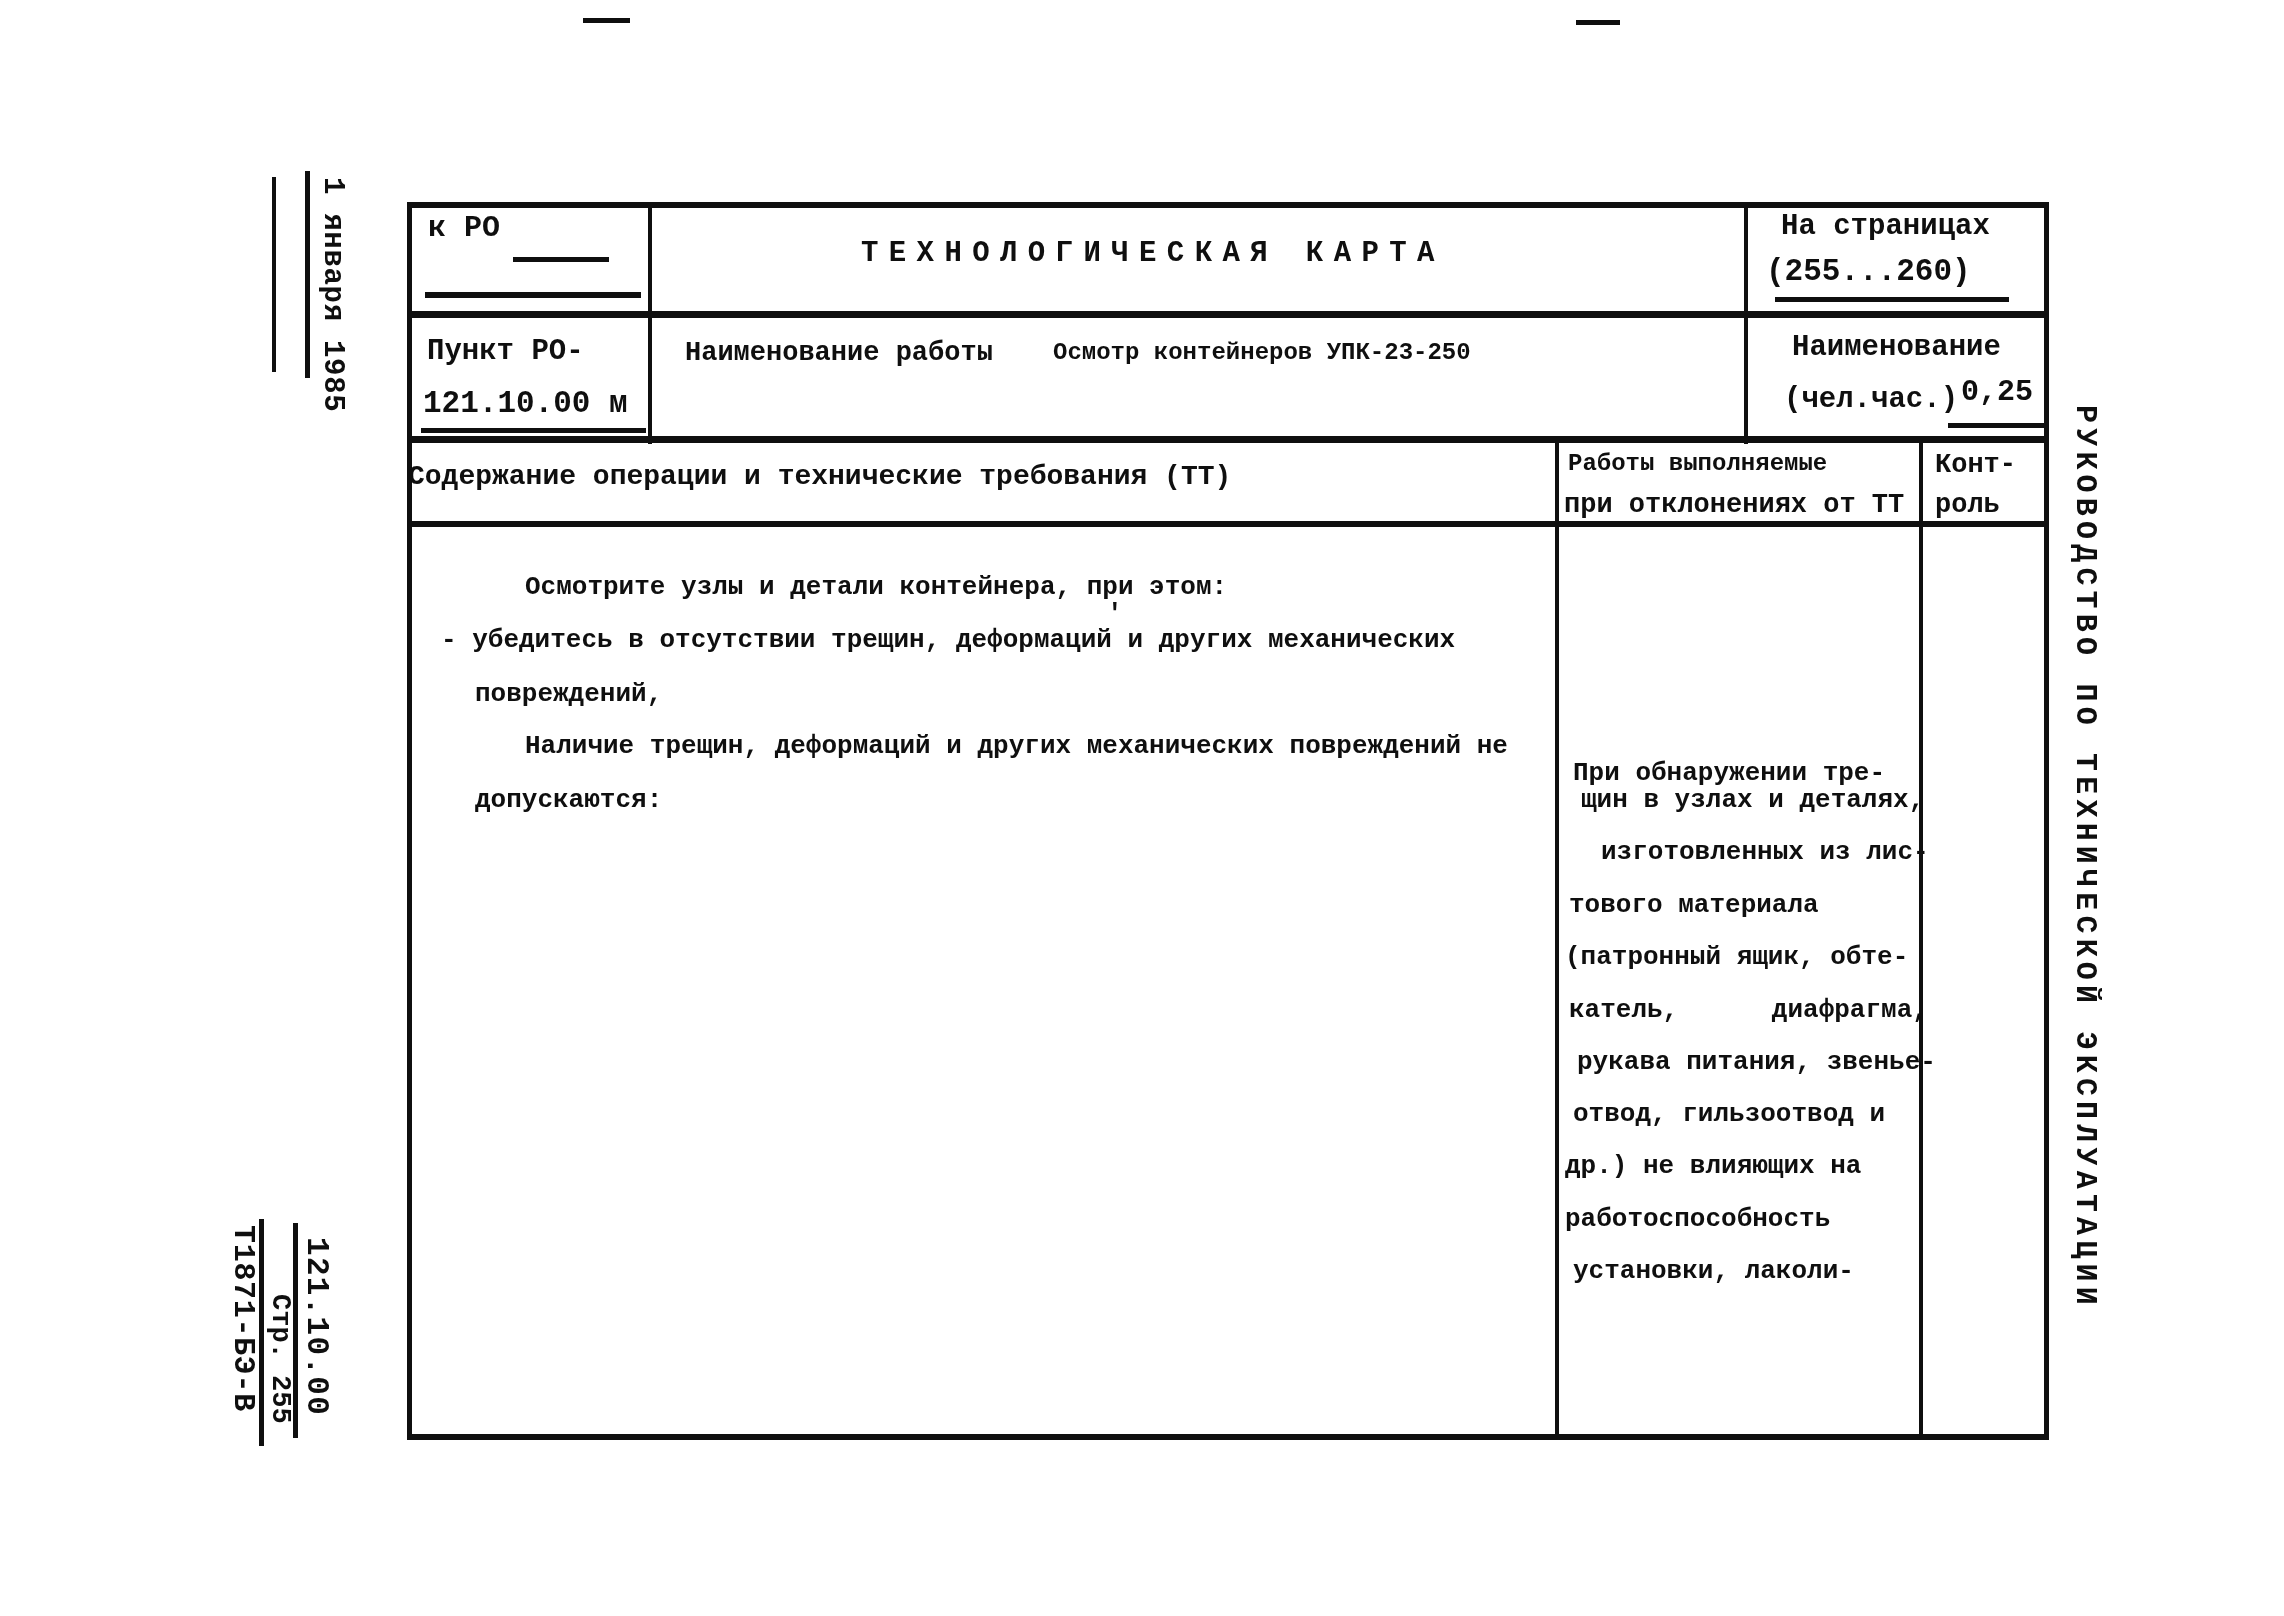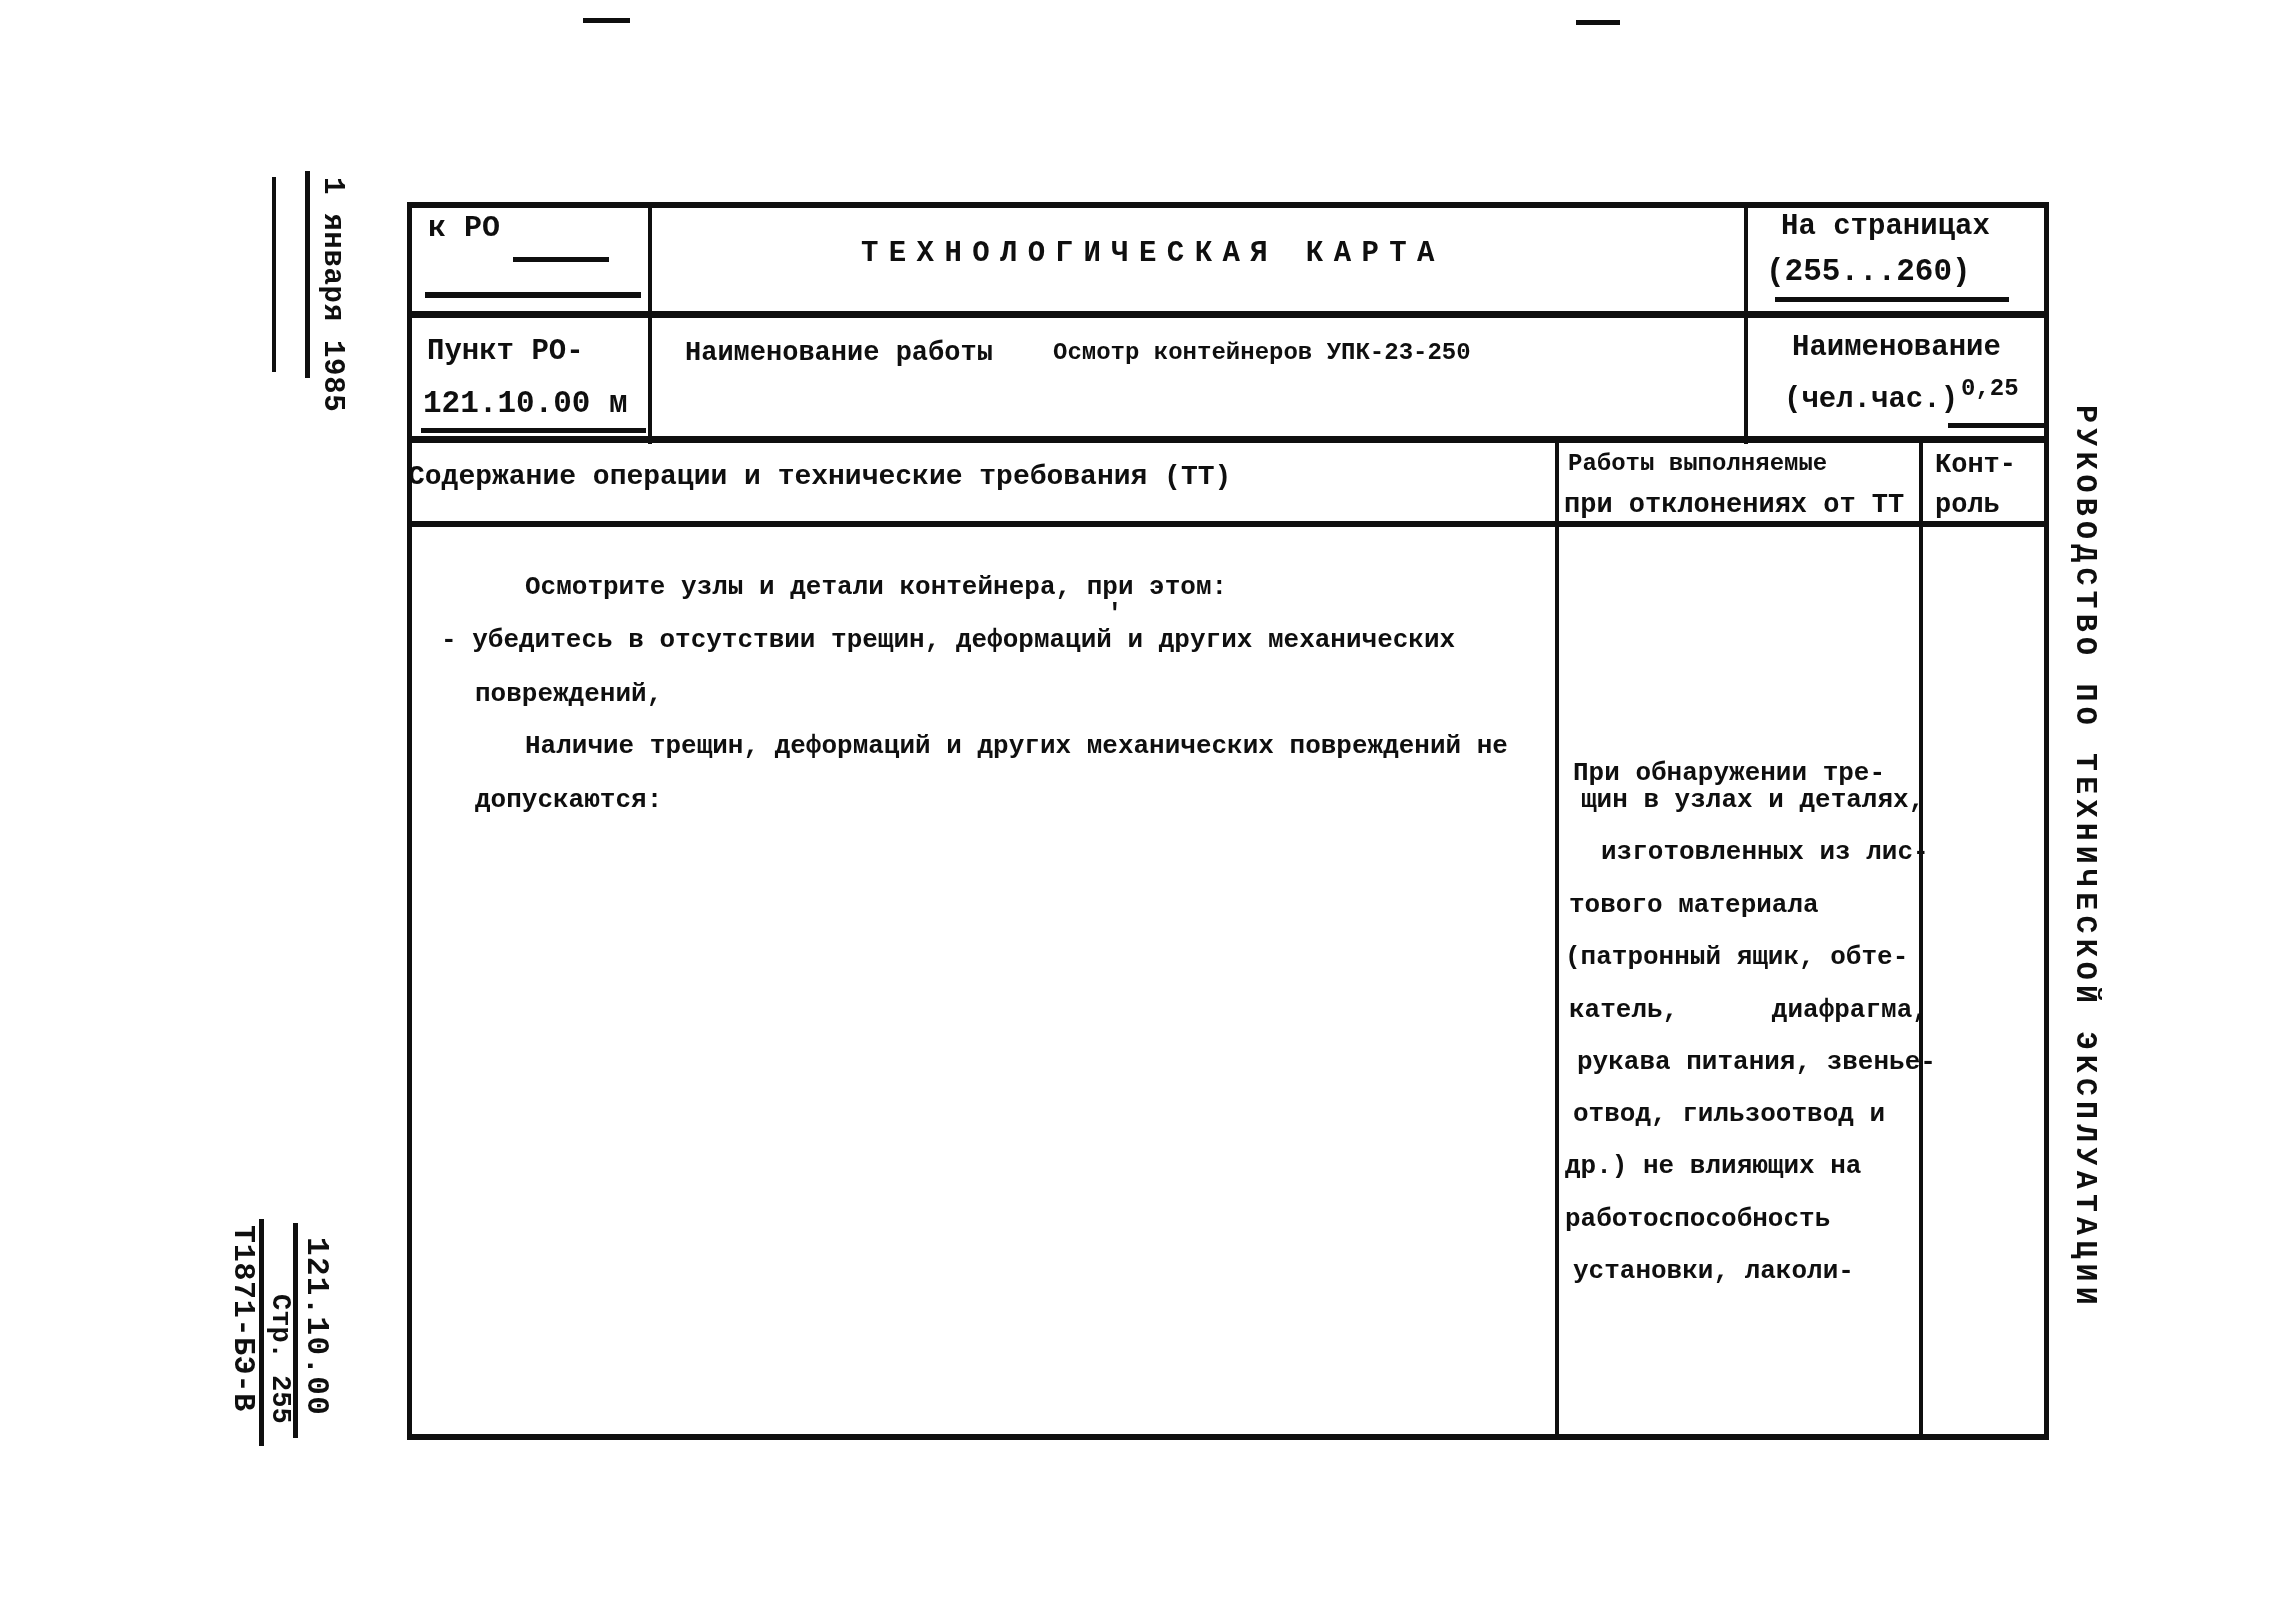--- a/index.html
+++ b/index.html
@@ -79,21 +79,21 @@
 
   <div class="t" style="left:427px; top:336px; font-size:29px;">Пункт РО-</div>
   <div class="t" style="left:423px; top:387px; font-size:31px;">121.10.00 м</div>
   <div class="h-rule" style="left:421px; top:428px; width:225px; height:5.2px;"></div>
 
   <div class="t" style="left:685px; top:339px; font-size:27px;">Наименование работы</div>
   <div class="t" style="left:1013px; top:340px; font-size:24px;margin-left:40px;">Осмотр контейнеров УПК-23-250</div>
 
   <div class="t" style="left:1792px; top:332px; font-size:29px;">Наименование</div>
   <div class="t" style="left:1784px; top:384px; font-size:29px;">(чел.час.)</div>
-  <div class="t" style="left:1961px; top:376px; font-size:24px;">0,25</div>
+  <div class="t" style="left:1961px; top:376px; font-size:30px;">0,25</div>
   <div class="h-rule" style="left:1948px; top:423px; width:98px; height:4.6px;"></div>
 
   <div class="t center" style="left:408px; top:462px; width:1147px; font-size:28px;">Содержание операции и технические требования (ТТ)</div>
   <div class="t" style="left:1568px; top:451px; font-size:24px;">Работы выполняемые</div>
   <div class="t" style="left:1564px; top:491px; font-size:27px;">при отклонениях от ТТ</div>
   <div class="t" style="left:1935px; top:451px; font-size:27px;">Конт-</div>
   <div class="t" style="left:1935px; top:491px; font-size:27px;">роль</div>
 
   <div class="t" style="left:525px; top:573px;  font-size:26px;">Осмотрите узлы и детали контейнера, при этом:</div>
   <div class="t" style="left:441px; top:626px;  font-size:26px;">- убедитесь в отсутствии трещин, деформаций и других механических</div>

